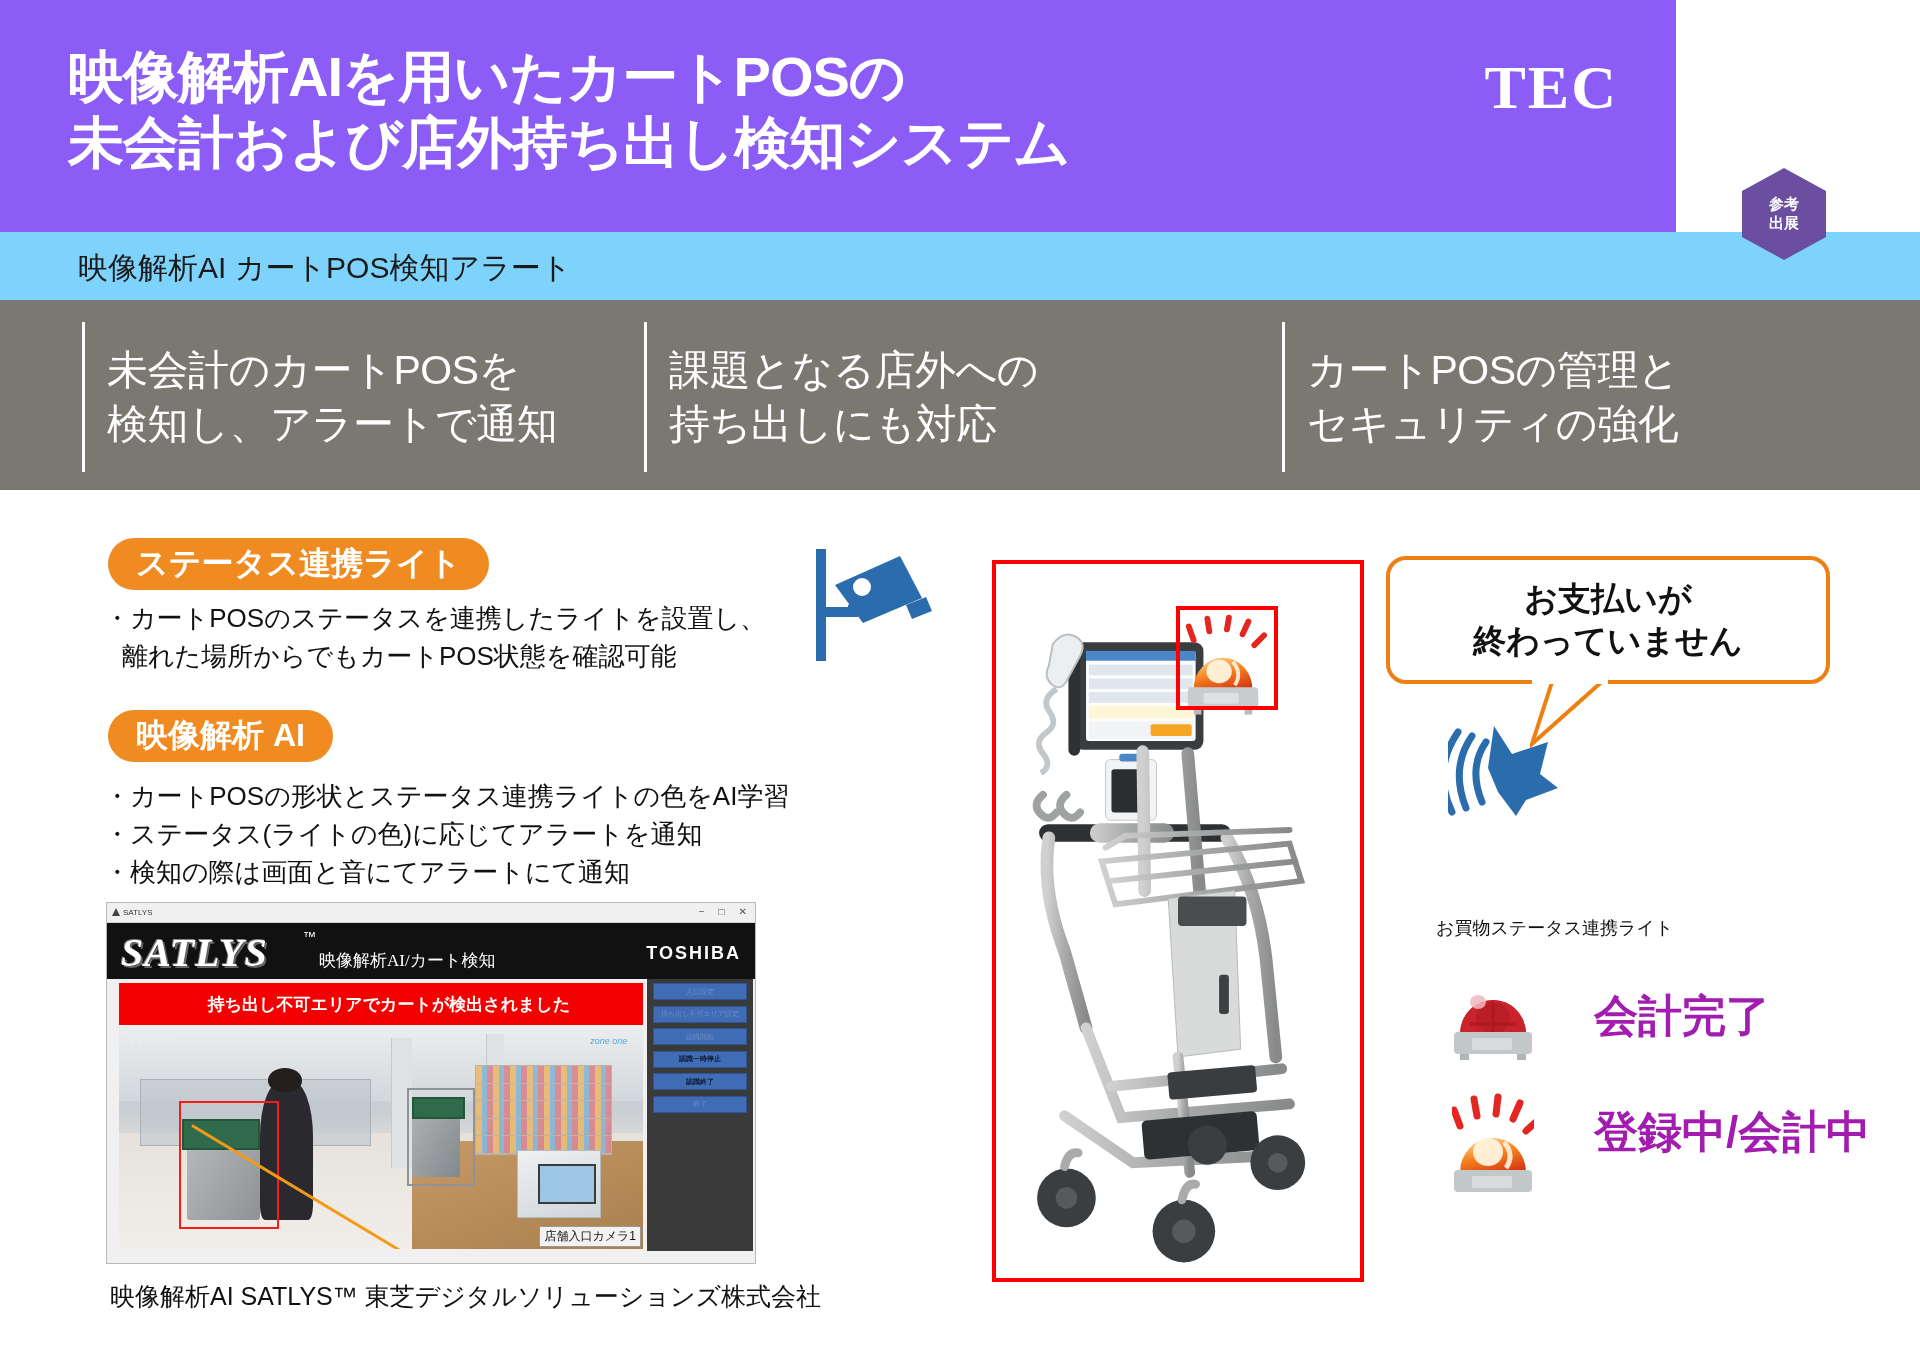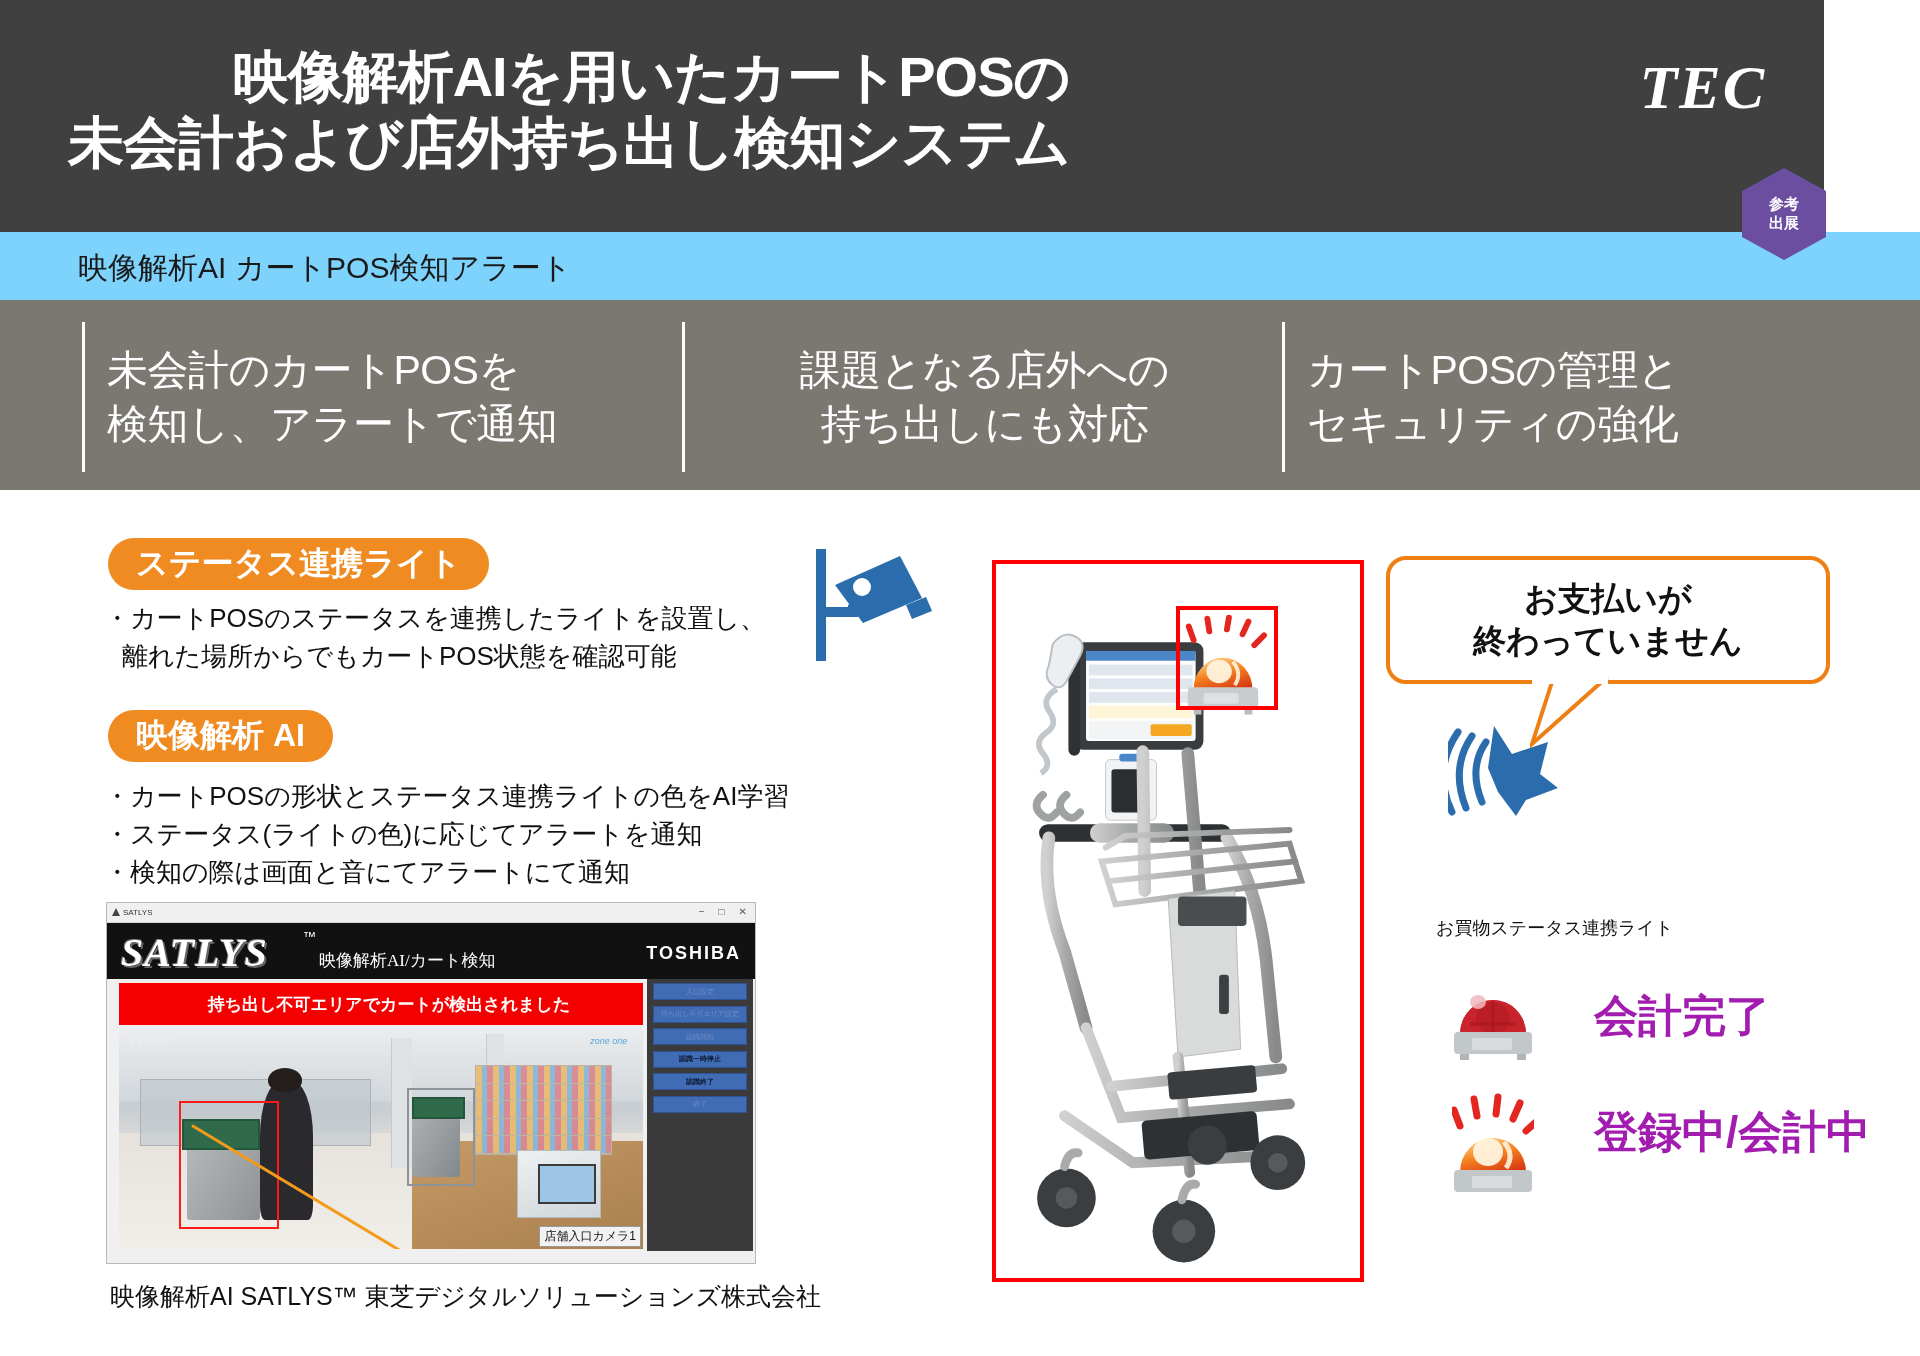--- a/index.html
+++ b/index.html
@@ -6,33 +6,32 @@
   html, body {
     width: 1920px; height: 1356px;
     background: #ffffff;
     font-family: "Liberation Sans", "DejaVu Sans", sans-serif;
     overflow: hidden;
   }
   .page { position: relative; width: 1920px; height: 1356px; background:#fff; }
 
   
   .header {
-    position: absolute; left: 0; top: 0; width: 1824px; height: 232px;
-    background: #404040;
-    text-align: right;
+    position: absolute; left: 0; top: 0; width: 1676px; height: 232px;
+    background: #8b5cf6;
   }
   .header-title {
     position: absolute; left: 68px; top: 44px;
     color: #ffffff; font-size: 56px; font-weight: 700; line-height: 1.18;
     letter-spacing: -1px; white-space: pre-line;
   }
   .tec-logo {
     position: absolute; right: 58px; top: 52px;
     color: #ffffff; font-family: "Liberation Serif", "DejaVu Serif", serif;
-    font-size: 62px; font-weight: 700; font-style: italic; letter-spacing: 2px;
+    font-size: 62px; font-weight: 700; letter-spacing: 2px;
   }
   .ref-badge {
     position: absolute; left: 1742px; top: 168px; width: 84px; height: 92px;
     background: #6b4ea0;
     clip-path: polygon(50% 0%, 100% 25%, 100% 75%, 50% 100%, 0% 75%, 0% 25%);
     display: flex; flex-direction: column; align-items: center; justify-content: center;
     color: #ffffff; font-size: 15px; font-weight: 700; line-height: 1.25;
     z-index: 6;
   }
 
@@ -50,21 +49,21 @@
   .banner {
     position: absolute; left: 0; top: 300px; width: 1920px; height: 190px;
     background: #7b7872;
   }
   .banner-col {
     position: absolute; top: 22px; height: 150px;
     padding-left: 22px; border-left: 3px solid #ffffff;
     display: flex; flex-direction: column; justify-content: center;
   }
   .banner-col-0 { left: 82px; width: 580px; }
-  .banner-col-1 { left: 682px; width: 580px; text-align: center; }
+  .banner-col-1 { left: 644px; width: 580px; }
   .banner-col-2 { left: 1282px; width: 600px; }
   .banner-line {
     color: #ffffff; font-size: 41px; font-weight: 400; line-height: 1.32;
     letter-spacing: -0.5px; white-space: nowrap;
   }
 
   
   .body-area { position: absolute; left: 0; top: 490px; width: 1920px; height: 866px; background:#fff; }
 
   .pill {

